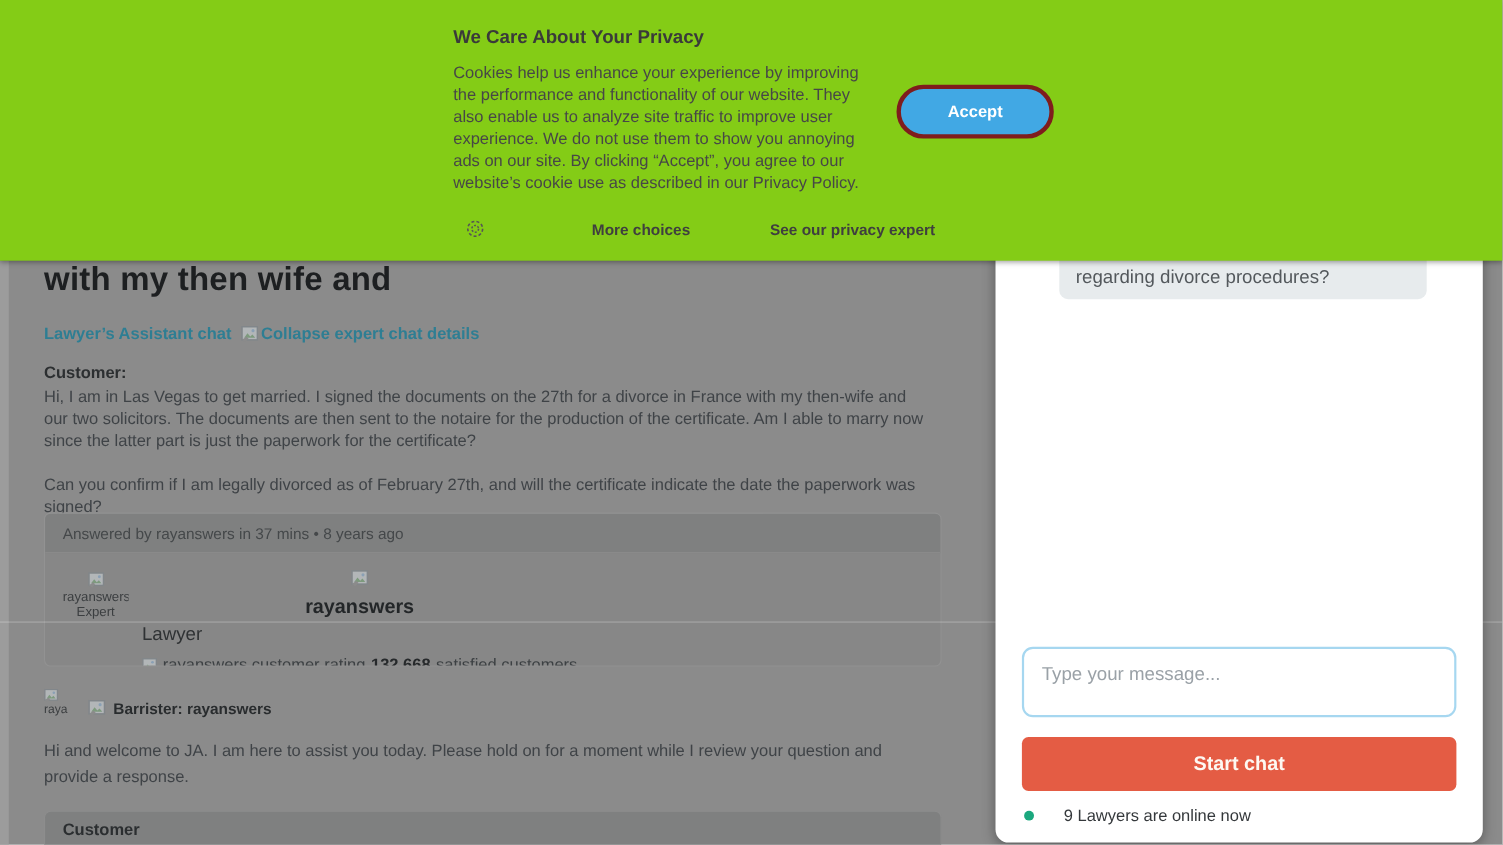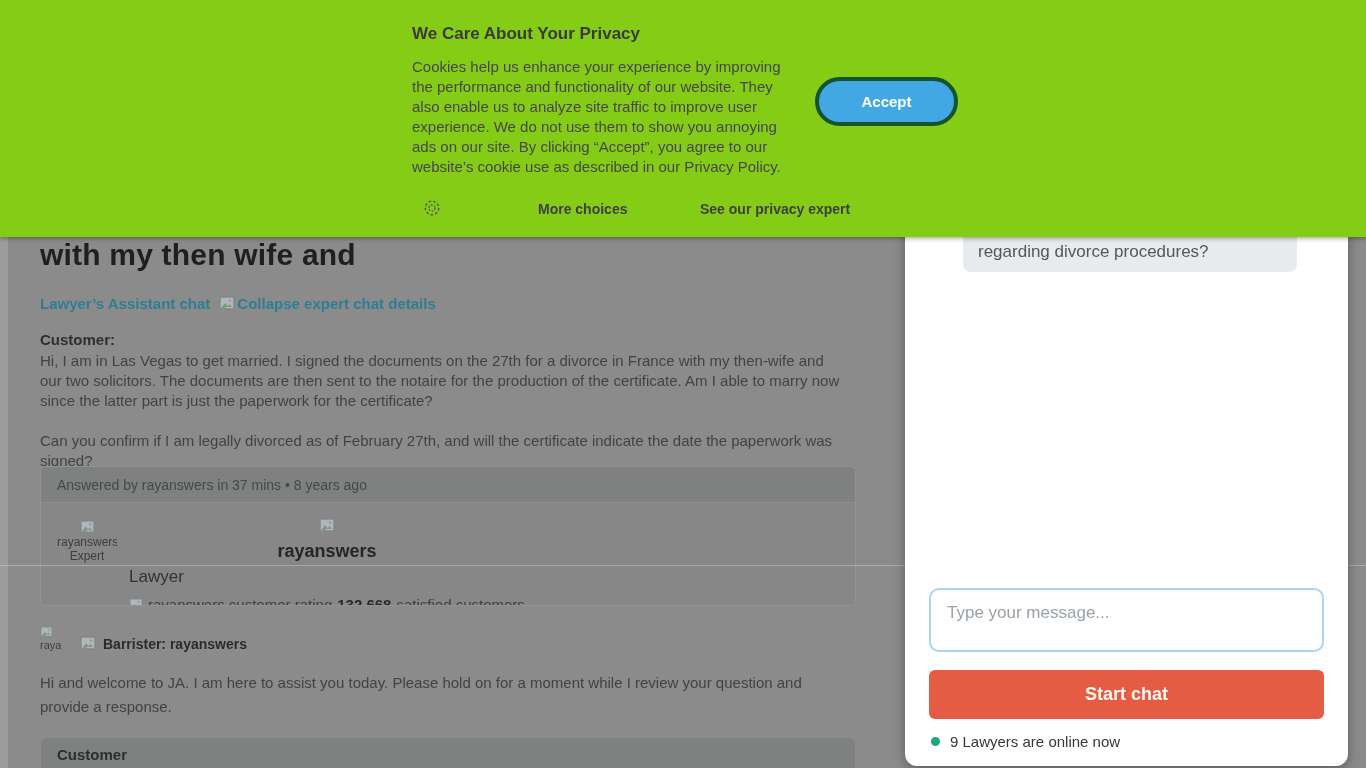--- a/index.html
+++ b/index.html
@@ -39,28 +39,28 @@
 
   .customer-box { position:absolute; left:40px; top:737px; width:816px; height:40px; background:#7f8080; border:1px solid #8d8d8d; border-bottom:none; border-radius:6px 6px 0 0; }
   .customer-box-label { padding:8px 0 0 16px; font-size:15px; font-weight:700; color:#2b2e30; }
 
   
   .chat-panel { position:absolute; left:905px; top:196px; width:443px; height:570px; background:#ffffff; border-radius:12px; box-shadow:0 3px 12px rgba(0,0,0,.35); z-index:10; }
   .bubble { position:absolute; left:58px; top:16px; width:334px; height:60px; background:#e7ebed; border-radius:8px; display:flex; align-items:flex-end; padding:10px 15px; font-size:17px; color:#53585c; }
   .chat-input { position:absolute; left:24px; top:392px; width:395px; height:64px; border:2px solid #a6d7f0; border-radius:10px; padding:13px 16px; font-family:"Liberation Sans", sans-serif; font-size:17px; color:#333; resize:none; outline:none; background:#fff; }
   .chat-input::placeholder { color:#9aa1a7; }
   .start-chat { position:absolute; left:24px; top:474px; width:395px; height:49px; background:#e45c44; border:none; border-radius:6px; color:#fdf8f2; font-family:"Liberation Sans", sans-serif; font-size:18px; font-weight:700; cursor:pointer; }
-  .online-row { position:absolute; left:26px; top:537px; display:flex; align-items:center; gap:10px; font-size:15px; color:#34383b; }
+  .online-row { position:absolute; left:26px; top:537px; display:flex; align-items:center; gap:27px; font-size:15px; color:#34383b; }
   .online-dot { width:9px; height:9px; border-radius:50%; background:#1ba87e; }
 
   
   .cookie-banner { position:absolute; left:0; top:0; width:1366px; height:237px; background:#84cc16; box-shadow:0 1px 5px rgba(0,0,0,.4); z-index:30; }
   .cb-title { position:absolute; left:412px; top:24px; font-size:17px; font-weight:700; color:#3a3a3a; }
   .cb-body { position:absolute; left:412px; top:57px; width:380px; font-size:15px; line-height:20px; color:#474747; }
-  .cb-accept { position:absolute; left:815px; top:77px; width:143px; height:49px; background:#41a8e4; border:4px solid #14532d; border-radius:25px; color:#fff; font-family:"Liberation Sans", sans-serif; font-size:15px; font-weight:700; cursor:pointer; }
+  .cb-accept { position:absolute; left:815px; top:77px; width:143px; height:49px; background:#41a8e4; border:4px solid #7f1d1d; border-radius:25px; color:#fff; font-family:"Liberation Sans", sans-serif; font-size:15px; font-weight:700; cursor:pointer; }
   .cb-foot-icon { position:absolute; left:423px; top:199px; width:18px; height:18px; cursor:pointer; }
   .cb-more { position:absolute; left:538px; top:201px; font-size:14px; font-weight:700; color:#3f3f3f; cursor:pointer; }
   .cb-privacy { position:absolute; left:700px; top:201px; font-size:14px; font-weight:700; color:#3f3f3f; cursor:pointer; }
 </style>
 </head>
 <body>
 
 <svg width="0" height="0" style="position:absolute">
   <defs>
     <g id="broken-img">

